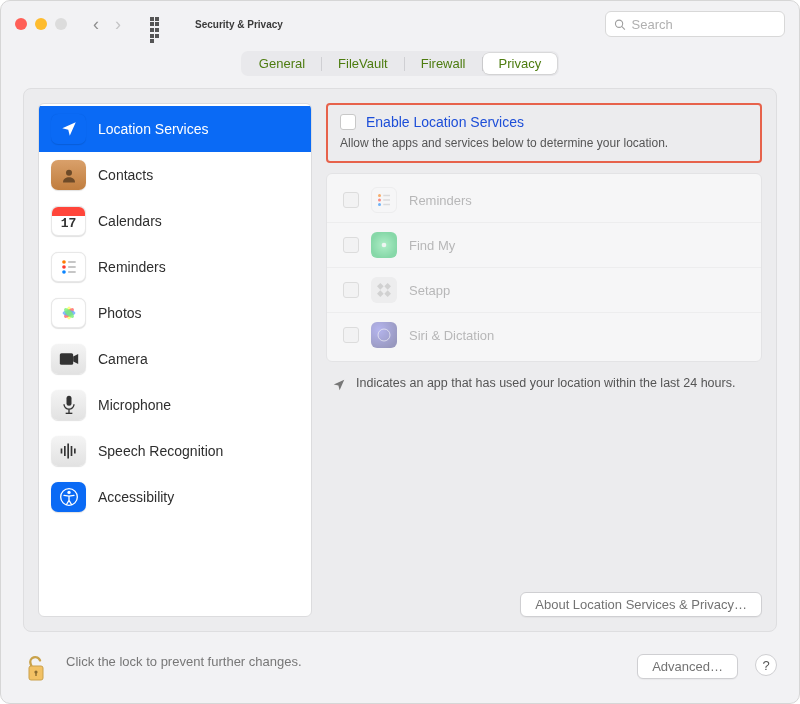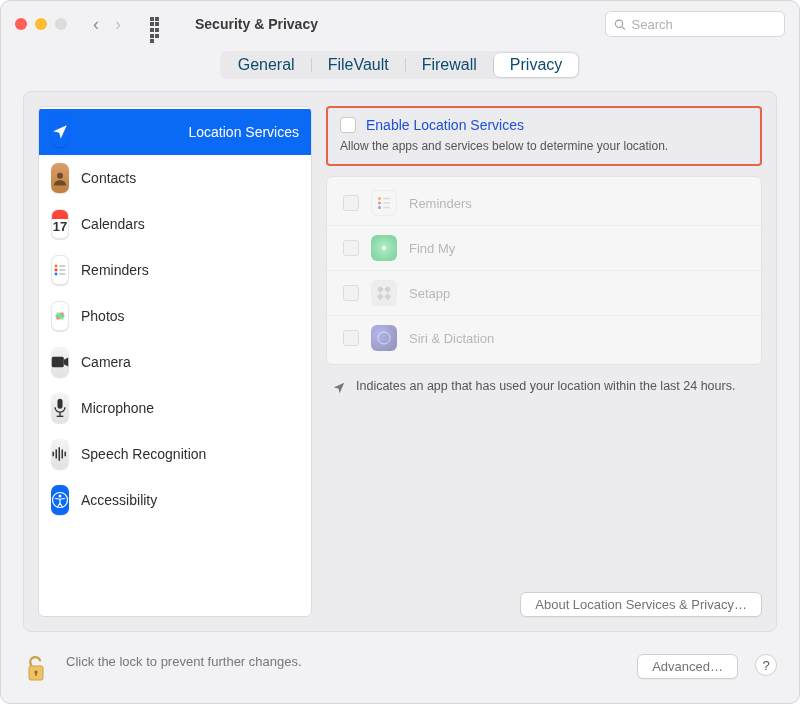--- a/index.html
+++ b/index.html
@@ -33,41 +33,41 @@
   .nav-arrows span { font-size: 18px; line-height:1; }
   .grid-icon {
     margin-left: 16px;
     width: 16px; height: 16px;
     display: inline-block;
   }
   .grid-icon span {
     display:block; width:4px; height:4px; background:#555; float:left; margin:0.8px;
   }
   .title {
-    font-size: 14px; font-weight: 600; color:#3a3a3a;
+    font-size: 10px; font-weight: 600; color:#3a3a3a;
     margin-left: 18px;
   }
   .search {
     margin-left: auto;
     width: 180px; height: 26px;
     background:#fff; border:1px solid #d8d8d8; border-radius: 6px;
     display:flex; align-items:center; padding:0 8px; gap:6px;
     color:#9e9e9e;
   }
   .search svg { width:13px; height:13px; }
   .search input { border:none; outline:none; width:100%; font-size:13px; color:#333; background:transparent;}
   .search input::placeholder { color:#b0b0b0; }
 
   
   .tabs-wrap { display:flex; justify-content:center; padding: 4px 0 12px; }
   .segmented {
     display:flex; background:#e9e9ec; border-radius:7px; padding:2px;
   }
   .seg-item {
-    padding: 3px 16px; font-size:16px; color:#0c4a6e; border-radius:6px;
+    padding: 3px 16px; font-size:13px; color:#4d7c0f; border-radius:6px;
     display:flex; align-items:center;
   }
   .seg-item.active { background:#fff; box-shadow: 0 0 0 0.5px #c9c9c9, 0 1px 2px rgba(0,0,0,0.08); }
   .seg-sep { width:1px; height:14px; background:#cfcfd3; align-self:center; }
 
   
   .panel {
     margin: 0 22px 14px;
     background:#ececee;
     border:1px solid #dedee0;
@@ -86,26 +86,27 @@
     border:1px solid #dcdcde;
     border-radius:6px;
     padding: 2px 0;
     overflow: hidden;
   }
   .side-item {
     display:flex; align-items:center; gap:12px;
     padding: 8px 12px;
     font-size: 14px; color:#2e2e2e;
   }
-  .side-item.active { background:#0a6af5; color:#fff;justify-content:space-between; }
+  .side-item.active { background:#0a6af5; color:#fff; }
   .side-icon {
-    width: 18px; height: 30px; border-radius: 7px;
+    width: 35px; height: 30px; border-radius: 7px;
     display:flex; align-items:center; justify-content:center;
     flex-shrink:0;
     box-shadow: 0 0.5px 1px rgba(0,0,0,0.12);
+    font-family: Liberation Mono, monospace;
   }
   .ic-location { background:#0a6af5; }
   .ic-contacts { background: linear-gradient(#d9a06a,#c07d3e); }
   .ic-calendar { background:#fff; border:1px solid #e8e8e8; position:relative; }
   .ic-calendar .top { position:absolute; top:0; left:0; right:0; height:9px; background:#ff453a; border-radius:6px 6px 0 0;}
   .ic-calendar .num { position:absolute; top:9px; left:0; right:0; text-align:center; font-size:13px; font-weight:600; color:#333;}
   .ic-reminders { background:#fff; border:1px solid #e8e8e8; }
   .ic-reminders svg{width:20px;height:20px;}
   .ic-photos { background:#fff; border:1px solid #e8e8e8; }
   .ic-photos svg{width:22px;height:22px;}

